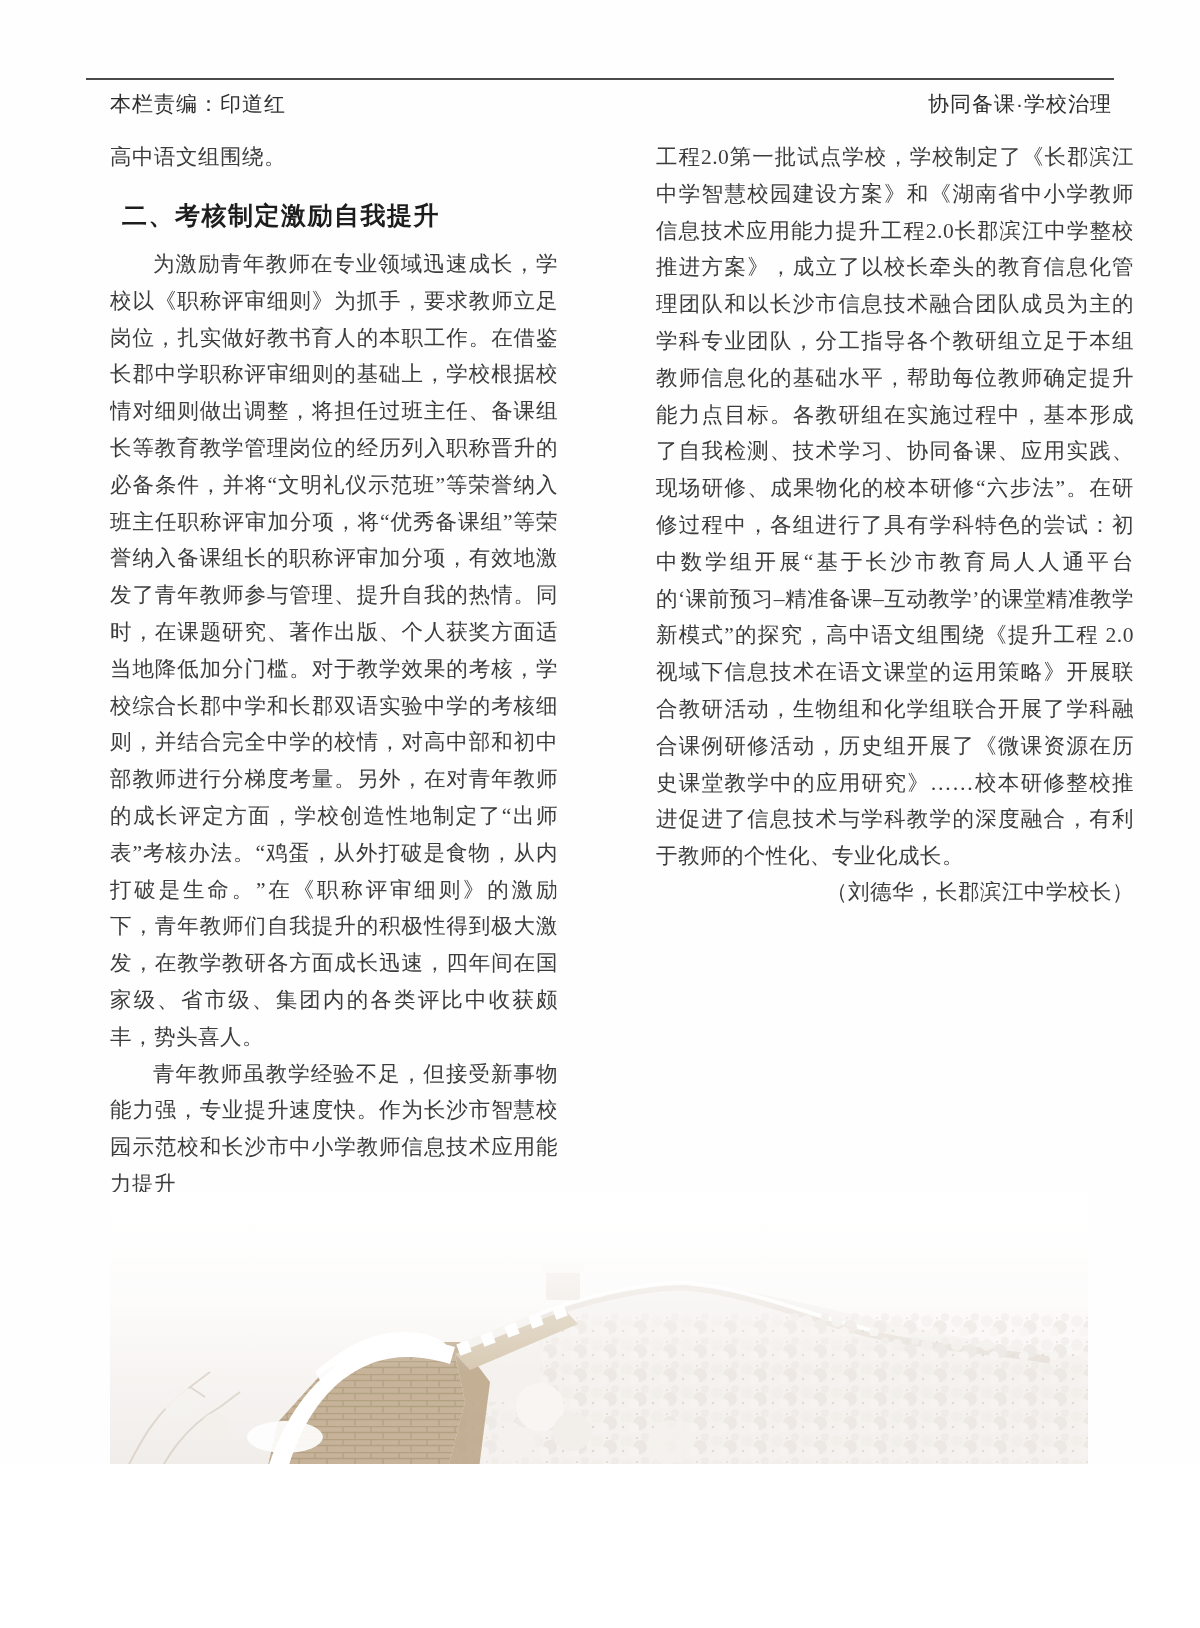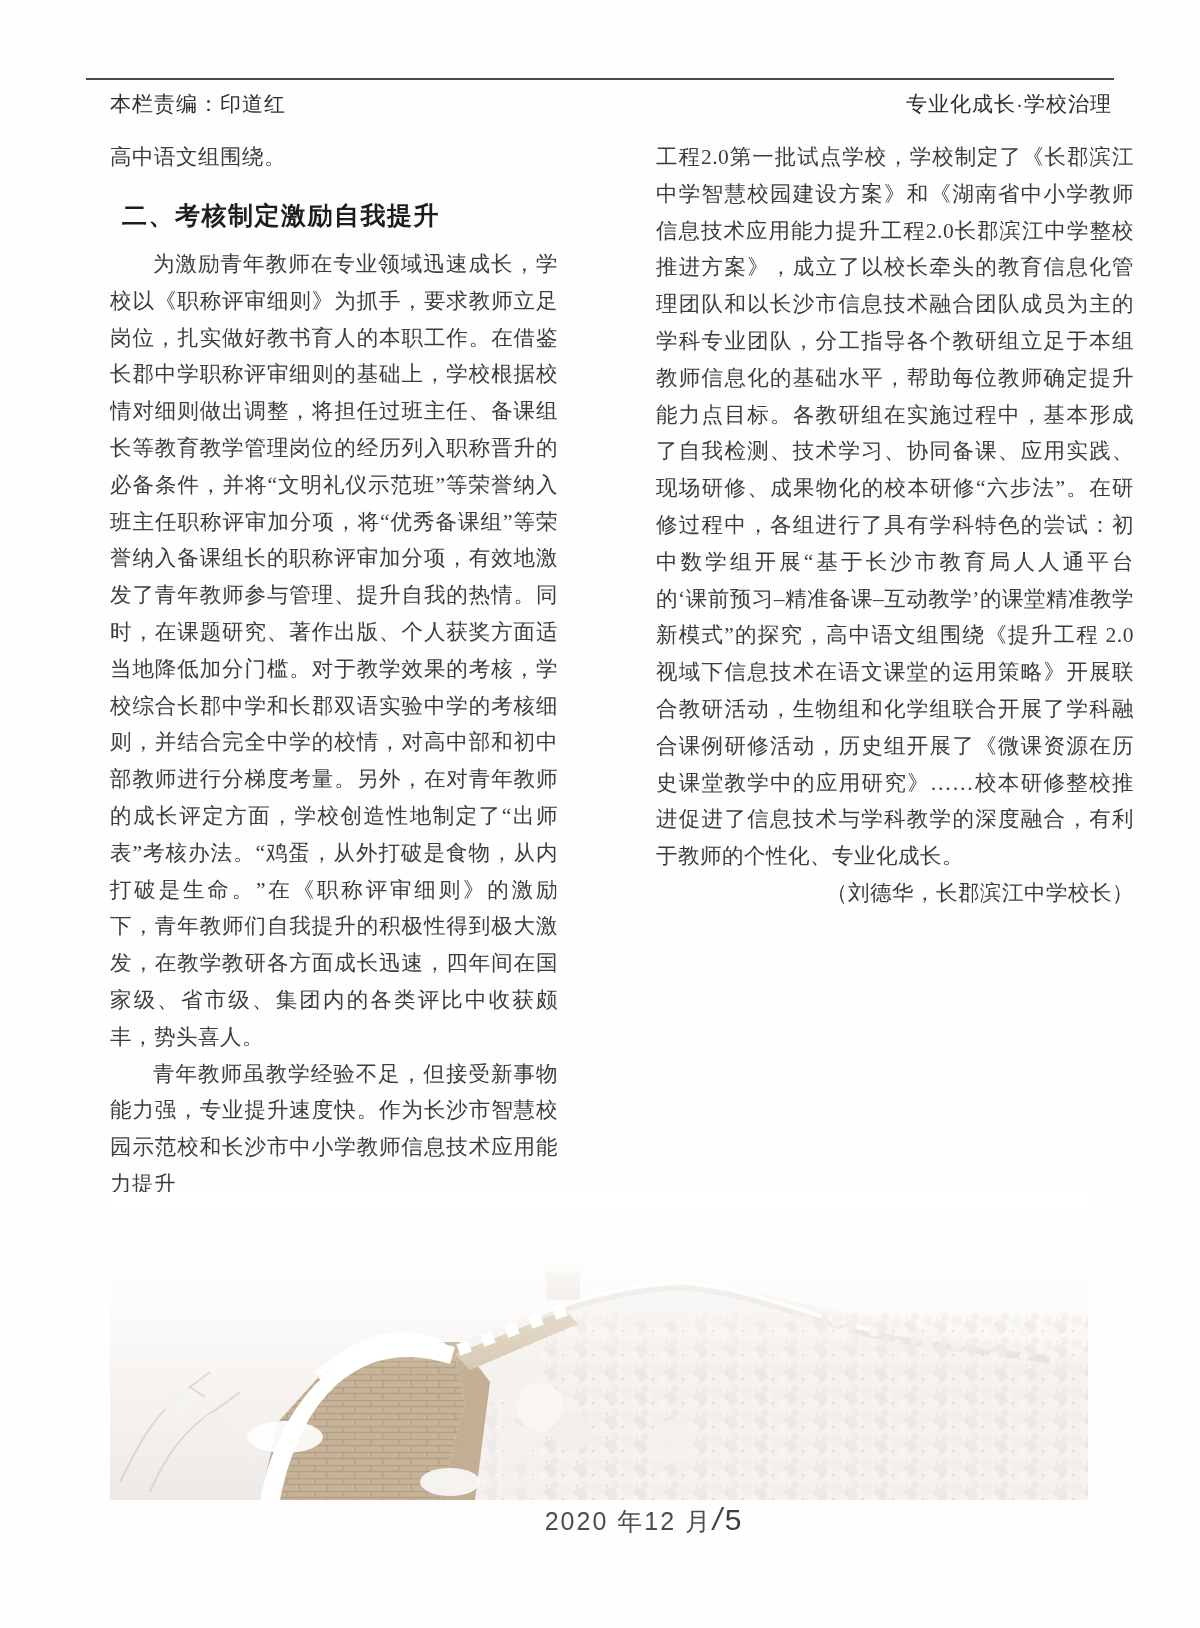--- a/index.html
+++ b/index.html
@@ -1,17 +1,17 @@
 <!DOCTYPE html>
 <html lang="zh"><head>
 <meta charset="utf-8">
 <style>
   html,body{margin:0;padding:0;background:#ffffff;}
   .page{
-    position:relative;width:1200px;height:1628px;background:#fefefe;overflow:hidden;
+    position:relative;width:1200px;height:1464px;background:#fefefe;overflow:hidden;
     font-family:"Liberation Serif","DejaVu Serif",serif;color:#3c3c3c;
   }
   .top-rule{position:absolute;left:86px;top:78px;width:1028px;height:2px;background:#4a4a4a;}
   .hdr{
     position:absolute;top:90px;font-family:"Liberation Sans","DejaVu Sans",sans-serif;
     font-size:21px;color:#2e2e2e;letter-spacing:1px;white-space:nowrap;
   }
   .hdr-left{left:110px;}
   .hdr-right{right:88px;}
   .col{
@@ -19,21 +19,21 @@
     font-size:21.5px;line-height:36.8px;text-align:justify;letter-spacing:0.5px;
   }
   .col-left{left:110px;width:448px;}
   .col-right{left:612px;width:478px;margin-left:44px;}
   .col p{margin:0;}
   .col p.indent{text-indent:2em;}
   .col h2{
     font-family:"Liberation Sans","DejaVu Sans",sans-serif;font-size:25px;font-weight:bold;
     color:#1d1d1d;letter-spacing:1.5px;line-height:1.25;margin:24px 0 15px 12px;text-align:left;
   }
-  .byline{text-align:right;}
+  .byline{text-align:right;font-family:Liberation Mono, monospace;}
   .photo{
     position:absolute;left:110px;top:1192px;width:978px;height:308px;margin:0;overflow:hidden;
     background:#f6f3f1;
   }
   .photo svg{display:block;}
   .footer{
     position:absolute;left:0;top:1502px;width:100%;text-align:center;
     font-family:"Liberation Sans","DejaVu Sans",sans-serif;color:#4d4d4d;
     font-size:25px;letter-spacing:2px;margin-left:44px;
   }
@@ -41,21 +41,21 @@
   .footer .pnum{font-size:30px;color:#3e3e3e;}
 </style>
 </head>
 <body>
 
 <div class="page">
 
   <div class="top-rule"></div>
 
   <div class="hdr hdr-left">本栏责编：印道红</div>
-  <div class="hdr hdr-right">专业化成长·学校治理</div>
+  <div class="hdr hdr-right">协同备课·学校治理</div>
 
   <div class="col col-left">
     <p>高中语文组围绕。</p>
     <h2>二、考核制定激励自我提升</h2>
     <p class="indent">为激励青年教师在专业领域迅速成长，学校以《职称评审细则》为抓手，要求教师立足岗位，扎实做好教书育人的本职工作。在借鉴长郡中学职称评审细则的基础上，学校根据校情对细则做出调整，将担任过班主任、备课组长等教育教学管理岗位的经历列入职称晋升的必备条件，并将“文明礼仪示范班”等荣誉纳入班主任职称评审加分项，将“优秀备课组”等荣誉纳入备课组长的职称评审加分项，有效地激发了青年教师参与管理、提升自我的热情。同时，在课题研究、著作出版、个人获奖方面适当地降低加分门槛。对于教学效果的考核，学校综合长郡中学和长郡双语实验中学的考核细则，并结合完全中学的校情，对高中部和初中部教师进行分梯度考量。另外，在对青年教师的成长评定方面，学校创造性地制定了“出师表”考核办法。“鸡蛋，从外打破是食物，从内打破是生命。”在《职称评审细则》的激励下，青年教师们自我提升的积极性得到极大激发，在教学教研各方面成长迅速，四年间在国家级、省市级、集团内的各类评比中收获颇丰，势头喜人。</p>
     <p class="indent">青年教师虽教学经验不足，但接受新事物能力强，专业提升速度快。作为长沙市智慧校园示范校和长沙市中小学教师信息技术应用能力提升</p>
   </div>
 
   <div class="col col-right">
     <p>工程2.0第一批试点学校，学校制定了《长郡滨江中学智慧校园建设方案》和《湖南省中小学教师信息技术应用能力提升工程2.0长郡滨江中学整校推进方案》，成立了以校长牵头的教育信息化管理团队和以长沙市信息技术融合团队成员为主的学科专业团队，分工指导各个教研组立足于本组教师信息化的基础水平，帮助每位教师确定提升能力点目标。各教研组在实施过程中，基本形成了自我检测、技术学习、协同备课、应用实践、现场研修、成果物化的校本研修“六步法”。在研修过程中，各组进行了具有学科特色的尝试：初中数学组开展“基于长沙市教育局人人通平台的‘课前预习–精准备课–互动教学’的课堂精准教学新模式”的探究，高中语文组围绕《提升工程 2.0 视域下信息技术在语文课堂的运用策略》开展联合教研活动，生物组和化学组联合开展了学科融合课例研修活动，历史组开展了《微课资源在历史课堂教学中的应用研究》……校本研修整校推进促进了信息技术与学科教学的深度融合，有利于教师的个性化、专业化成长。</p>

